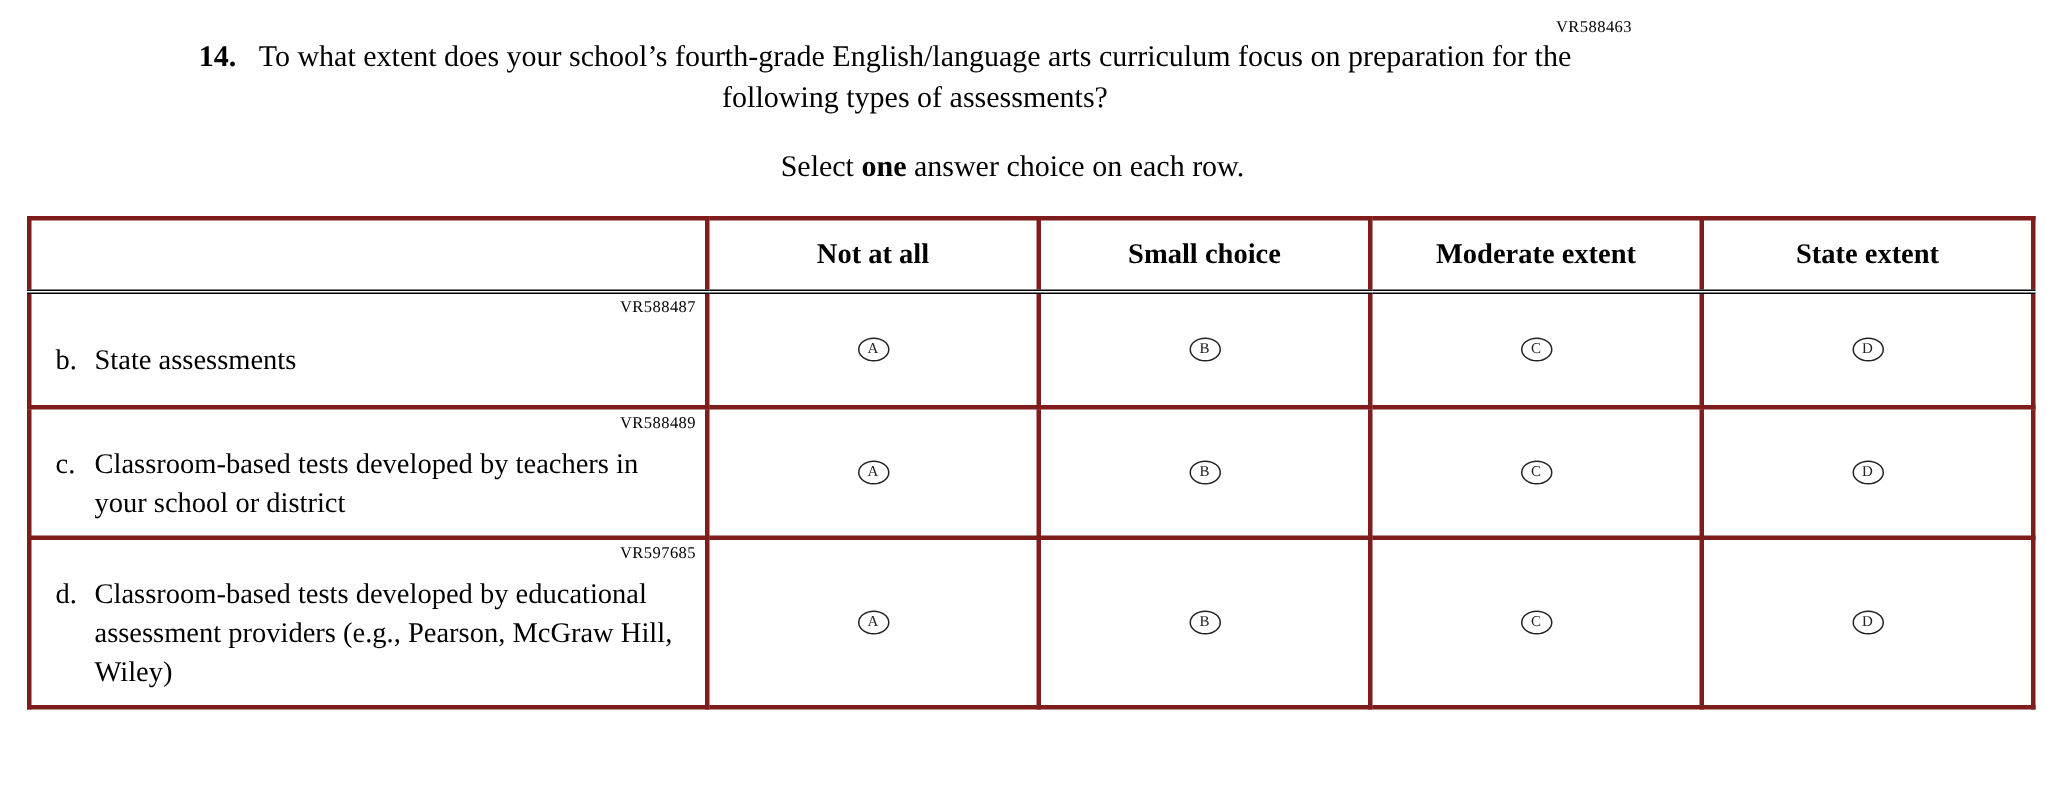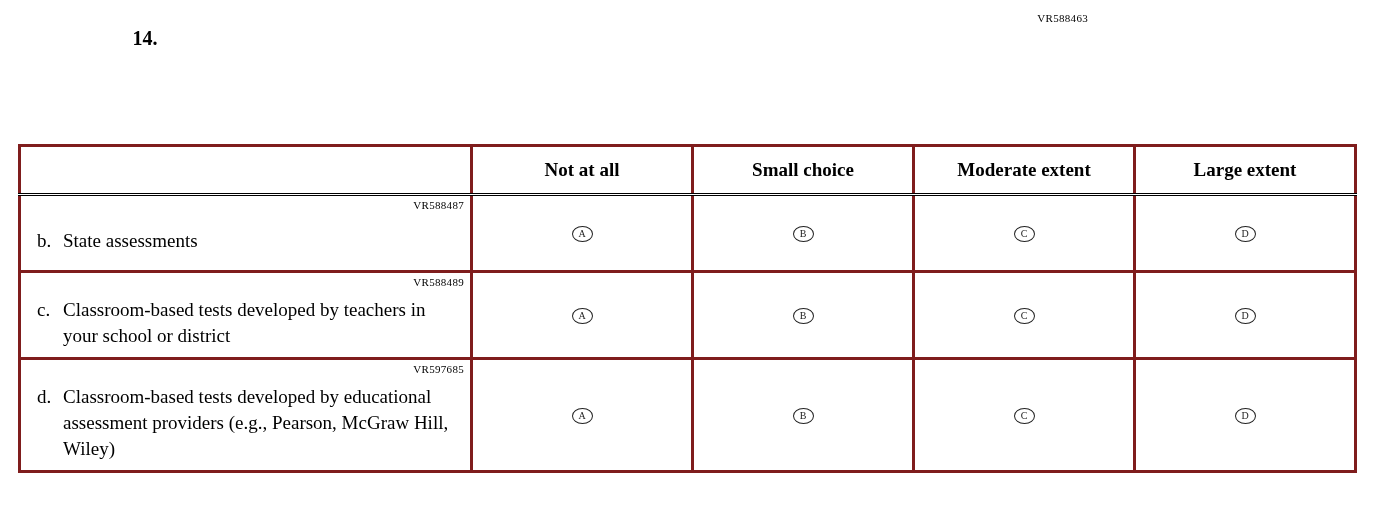--- a/index.html
+++ b/index.html
@@ -144,38 +144,40 @@
 </head>
 <body>
 
 <div class="page">
 
   <div class="vr-top">VR588463</div>
 
   <div class="question-block">
     <div class="q-row">
       <div class="q-number">14.</div>
+      <div class="q-text">To what extent does your school’s fourth-grade English/language arts curriculum focus on preparation for the following types of assessments?</div>
     </div>
+    <div class="q-instruction"><span>Select </span><b>one</b><span> answer choice on each row.</span></div>
   </div>
 
   <table class="matrix">
     <colgroup>
       <col class="col-label">
       <col class="col-opt">
       <col class="col-opt">
       <col class="col-opt">
       <col class="col-opt">
     </colgroup>
     <thead>
       <tr>
         <th class="corner"></th>
         <th>Not at all</th>
         <th>Small choice</th>
         <th>Moderate extent</th>
-        <th>Large extent</th>
+        <th>State extent</th>
       </tr>
     </thead>
     <tbody>
       <tr>
         <td class="label-cell">
           <div class="vr-code">VR588487</div>
           <div class="item-text">
             <span class="item-letter">b.</span>
             <span class="item-body">State assessments</span>
           </div>

